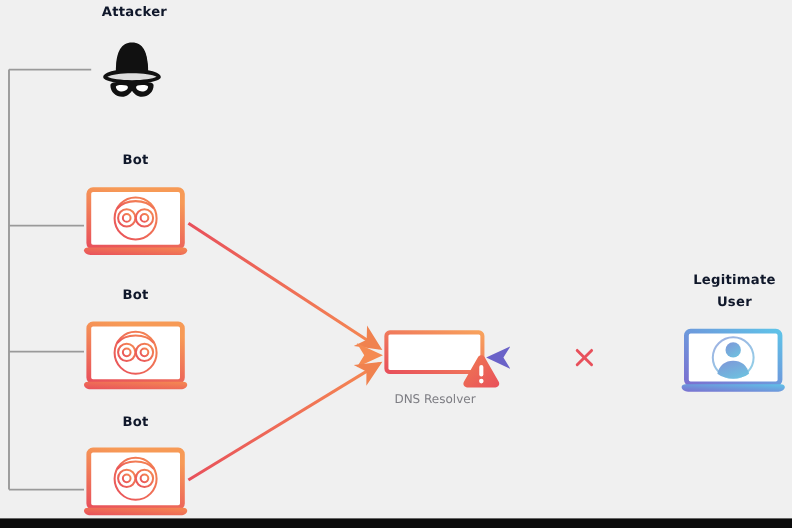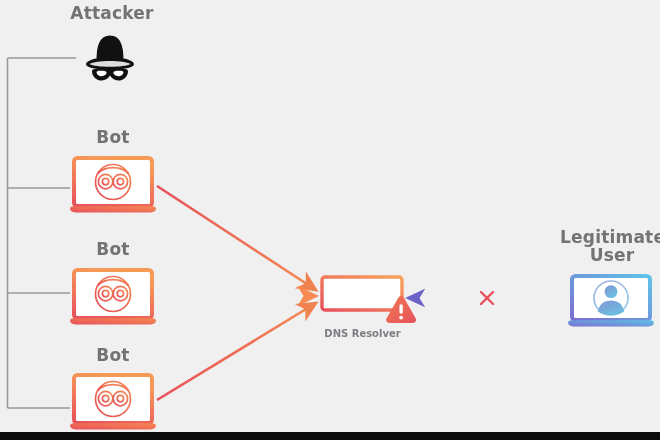--- a/index.html
+++ b/index.html
@@ -6,32 +6,32 @@
   body{font-family:"DejaVu Sans","Liberation Sans",sans-serif;}
   #stage{
     position:relative;
     width:660px;height:440px;
     background:#f0f0f0;
     overflow:hidden;
   }
   #svg-layer{position:absolute;left:0;top:0;width:660px;height:440px;}
   .node-label{
     position:absolute;
-    color:#737373;
+    color:#0f172a;
     font-weight:bold;
-    font-size:17px;
+    font-size:11px;
     text-align:center;
     letter-spacing:.2px;
     white-space:nowrap;
     line-height:1.12;
   }
   .small-label{
     position:absolute;
     color:#7d7d83;
-    font-weight:bold;
+    font-weight:normal;
     font-size:10px;
     text-align:center;
     white-space:nowrap;
   }
   .multiline{white-space:normal;}
   .bottom-band{
     position:absolute;left:0;bottom:0;width:660px;height:8px;background:#0b0b0b;
   }
 </style>
 </head>

